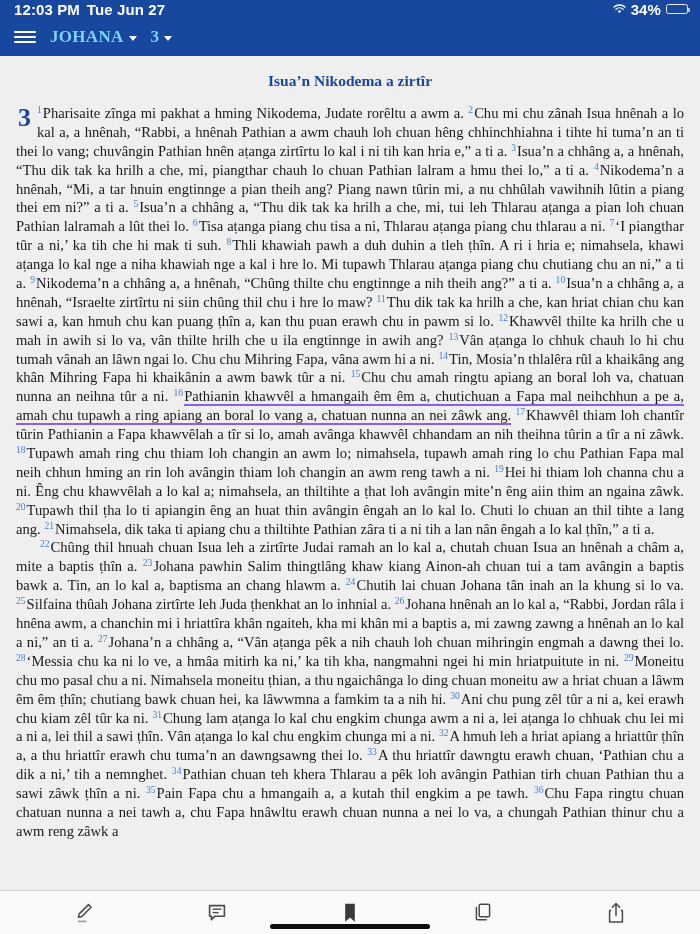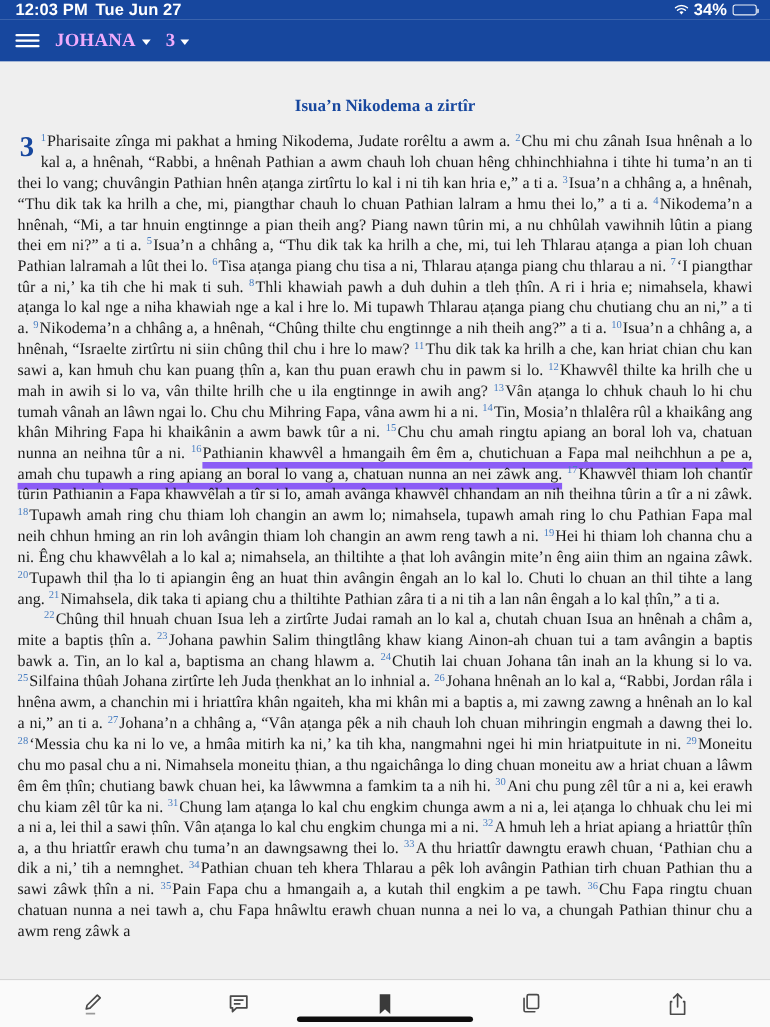--- a/index.html
+++ b/index.html
@@ -45,21 +45,21 @@
     width: 2px; height: 4px;
     background: rgba(255,255,255,.7);
     border-radius: 0 1px 1px 0;
   }
   .battery-fill { height: 100%; background: #fff; border-radius: 1px; width: 100%; }
 
   
   .nav-bar {
     height: 38px;
     background: #17479E;
-    color: #f0abfc;
+    color: #7dd3fc;
     display: flex;
     align-items: center;
     padding: 0 14px;
     gap: 14px;
   }
   .hamburger {
     width: 22px; height: 16px;
     display: flex; flex-direction: column; justify-content: space-between;
     padding: 2px 0;
     cursor: pointer;
@@ -80,21 +80,21 @@
     border-left: 4px solid transparent;
     border-right: 4px solid transparent;
     border-top: 5px solid #ffffff;
     margin-top: 2px;
   }
 
   
   .content {
     background: #EFEFEF;
     height: calc(934px - 18px - 38px - 44px);
-    padding: 24px 16px 0 16px;
+    padding: 8px 16px 0 16px;
     overflow: hidden;
     position: relative;
   }
 
   .section-heading {
     text-align: center;
     color: #17479E;
     font-weight: bold;
     font-size: 15.5px;
     margin: 8px 0 14px 0;
@@ -124,21 +124,21 @@
   .vnum {
     color: #4a7fc1;
     font-size: 9.6px;
     vertical-align: 5px;
     font-weight: normal;
     padding-right: 1px;
     font-family: "Liberation Serif", serif;
   }
 
   .highlight-underline {
-    border-bottom: 6px solid #8b5cf6;
+    border-bottom: 2px solid #8b5cf6;
     padding-bottom: 0px;
   }
 
   
   .bottom-bar {
     height: 44px;
     background: #FAFAFA;
     border-top: 1px solid #d6d6d6;
     display: flex;
     align-items: center;

